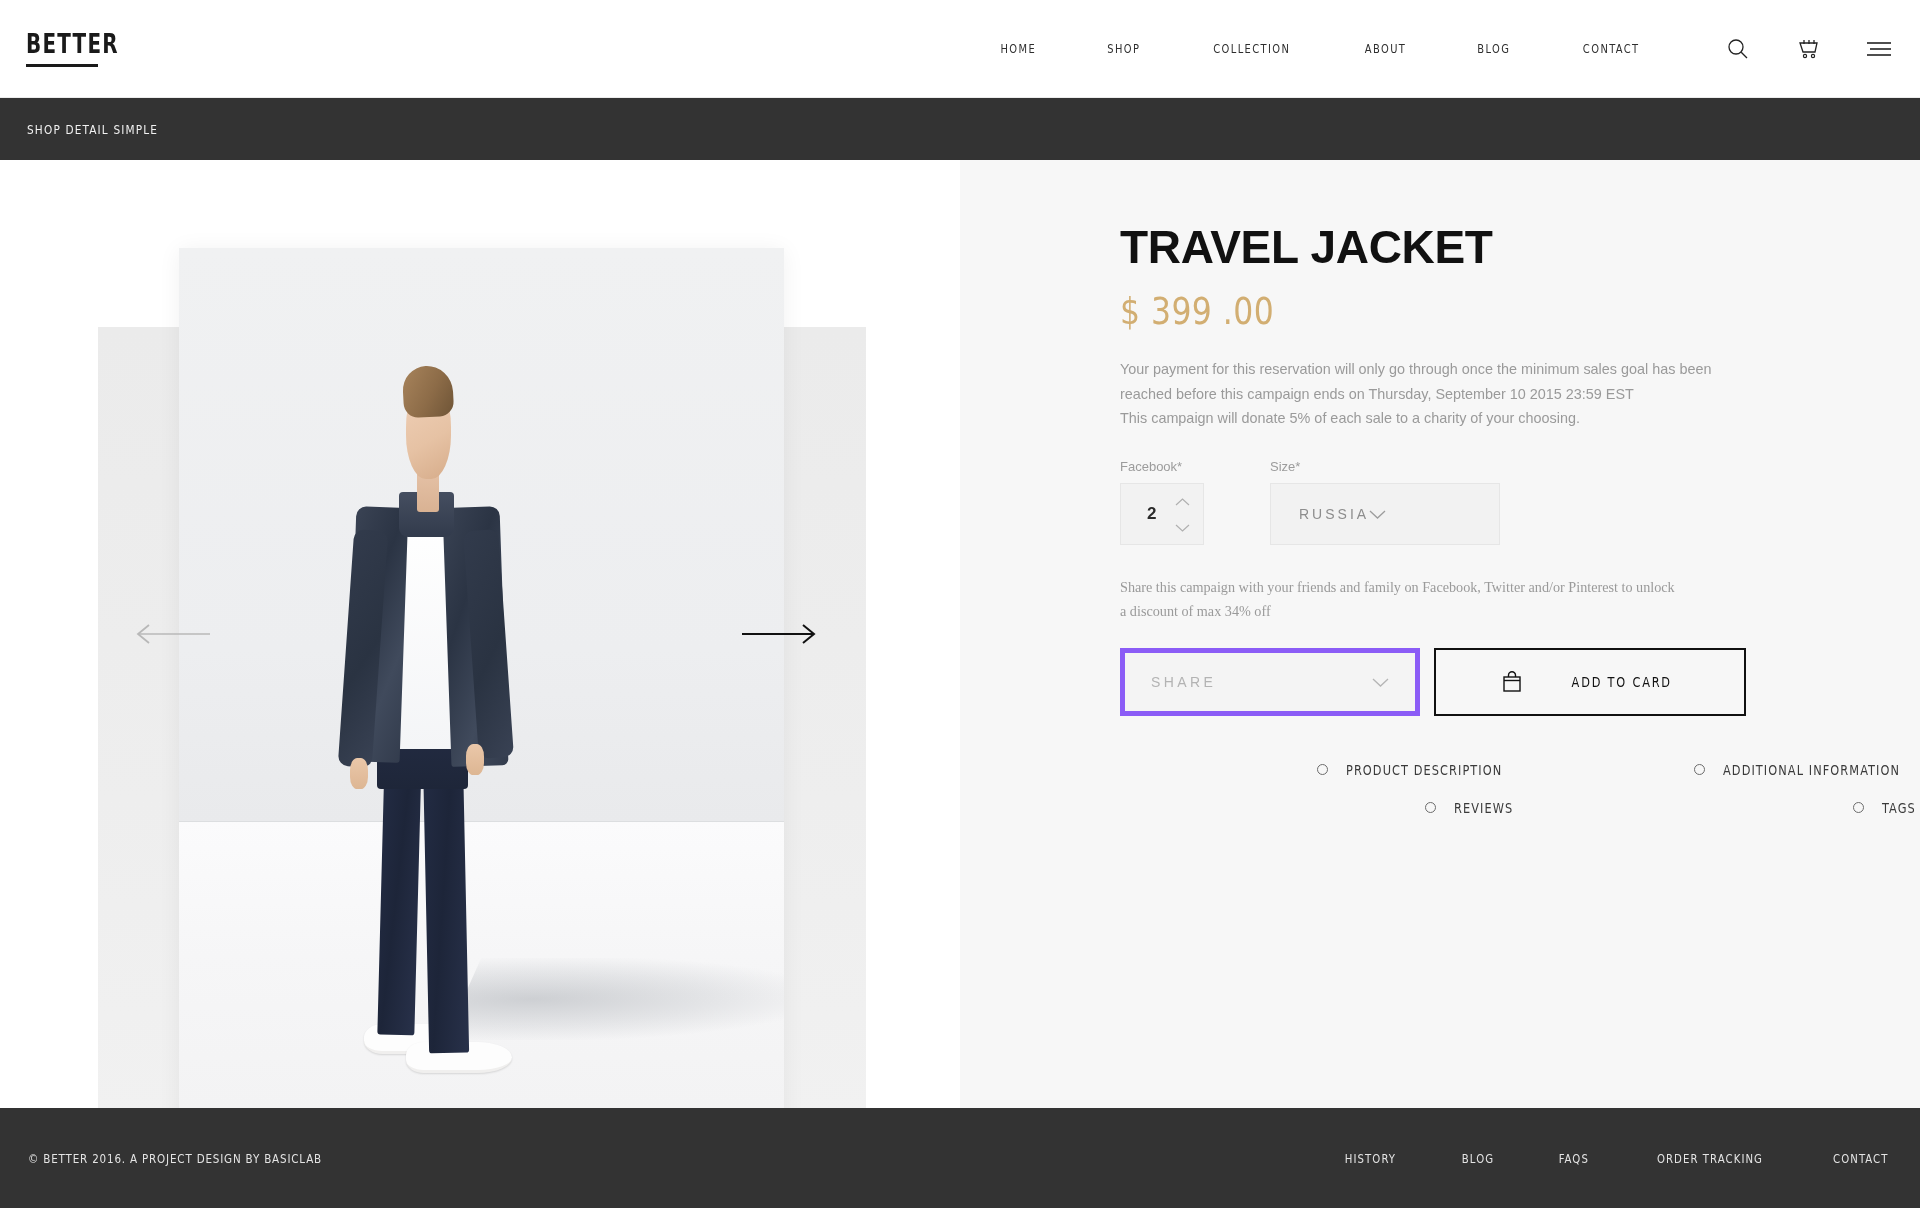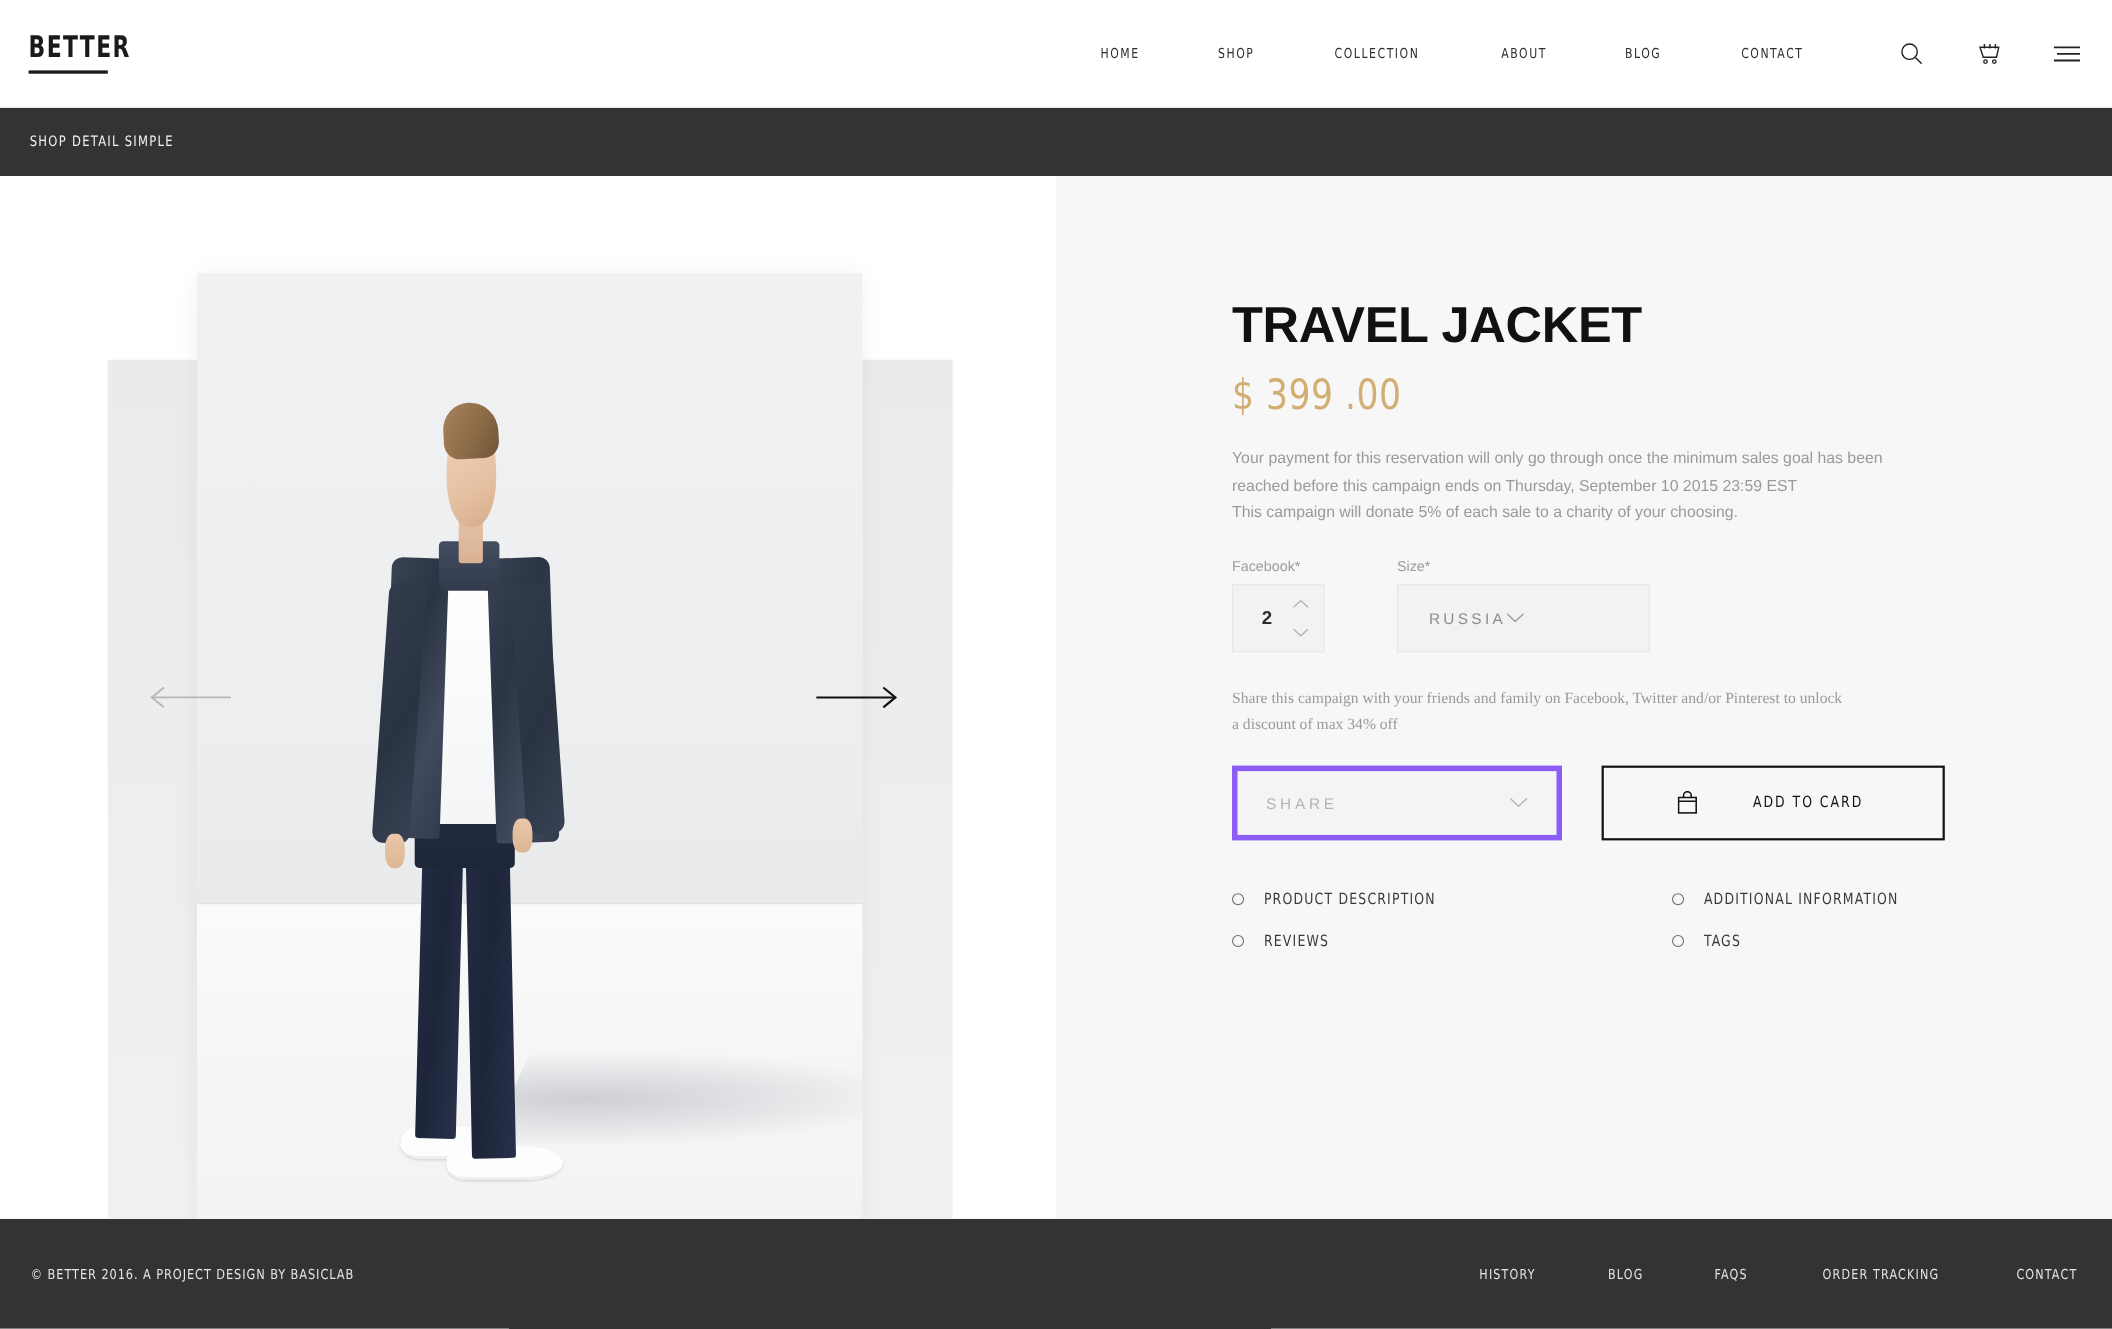--- a/index.html
+++ b/index.html
@@ -226,21 +226,21 @@
     width:78px; height:24px;
     cursor:pointer;
   }
   .arrow.prev { left:132px; }
   .arrow.next { left:742px; }
 
   
   .details {
     width:960px;
     background:#f7f7f7;
-    padding:112px 0 0 160px;
+    padding:64px 0 0 160px;
   }
   .product-title {
     font-size:46px;
     font-weight:700;
     letter-spacing:-0.3px;
     color:#111111;
     line-height:1;
   }
   .product-price {
     font-family:"DejaVu Sans Condensed","Liberation Sans Narrow","Liberation Sans",sans-serif;
@@ -318,21 +318,21 @@
     display:flex; align-items:center; justify-content:space-between;
     padding:0 26px;
     cursor:pointer;
   }
   .share-label {
     font-size:14px;
     letter-spacing:3.4px;
     color:#b3b3b3;
   }
   .add-cart {
-    margin-left:36px;
+    margin-left:14px;
     width:312px; height:68px;
     border:2px solid #111111;
     background:transparent;
     display:flex; align-items:center; justify-content:center;
     cursor:pointer;
   }
   .add-cart-icon { margin-right:45px; display:flex; }
   .add-cart-label {
     font-family:"DejaVu Sans Condensed","Liberation Sans Narrow","Liberation Sans",sans-serif;
     font-size:14px;
@@ -342,21 +342,21 @@
   }
 
   .accordion {
     margin-top:46px;
     display:grid;
     grid-template-columns:400px 400px;
     row-gap:22px;
     max-width:810px;
   }
   .acc-item {
-    display:flex; align-items:center; cursor:pointer;
+    display:flex; align-items:center; cursor:pointer;justify-content:flex-end;
   }
   .acc-circle {
     width:11px; height:11px;
     border:1px solid #6c6c6c;
     border-radius:50%;
     margin-right:18px;
     flex:none;
   }
   .acc-label {
     font-family:"DejaVu Sans Condensed","Liberation Sans Narrow","Liberation Sans",sans-serif;

